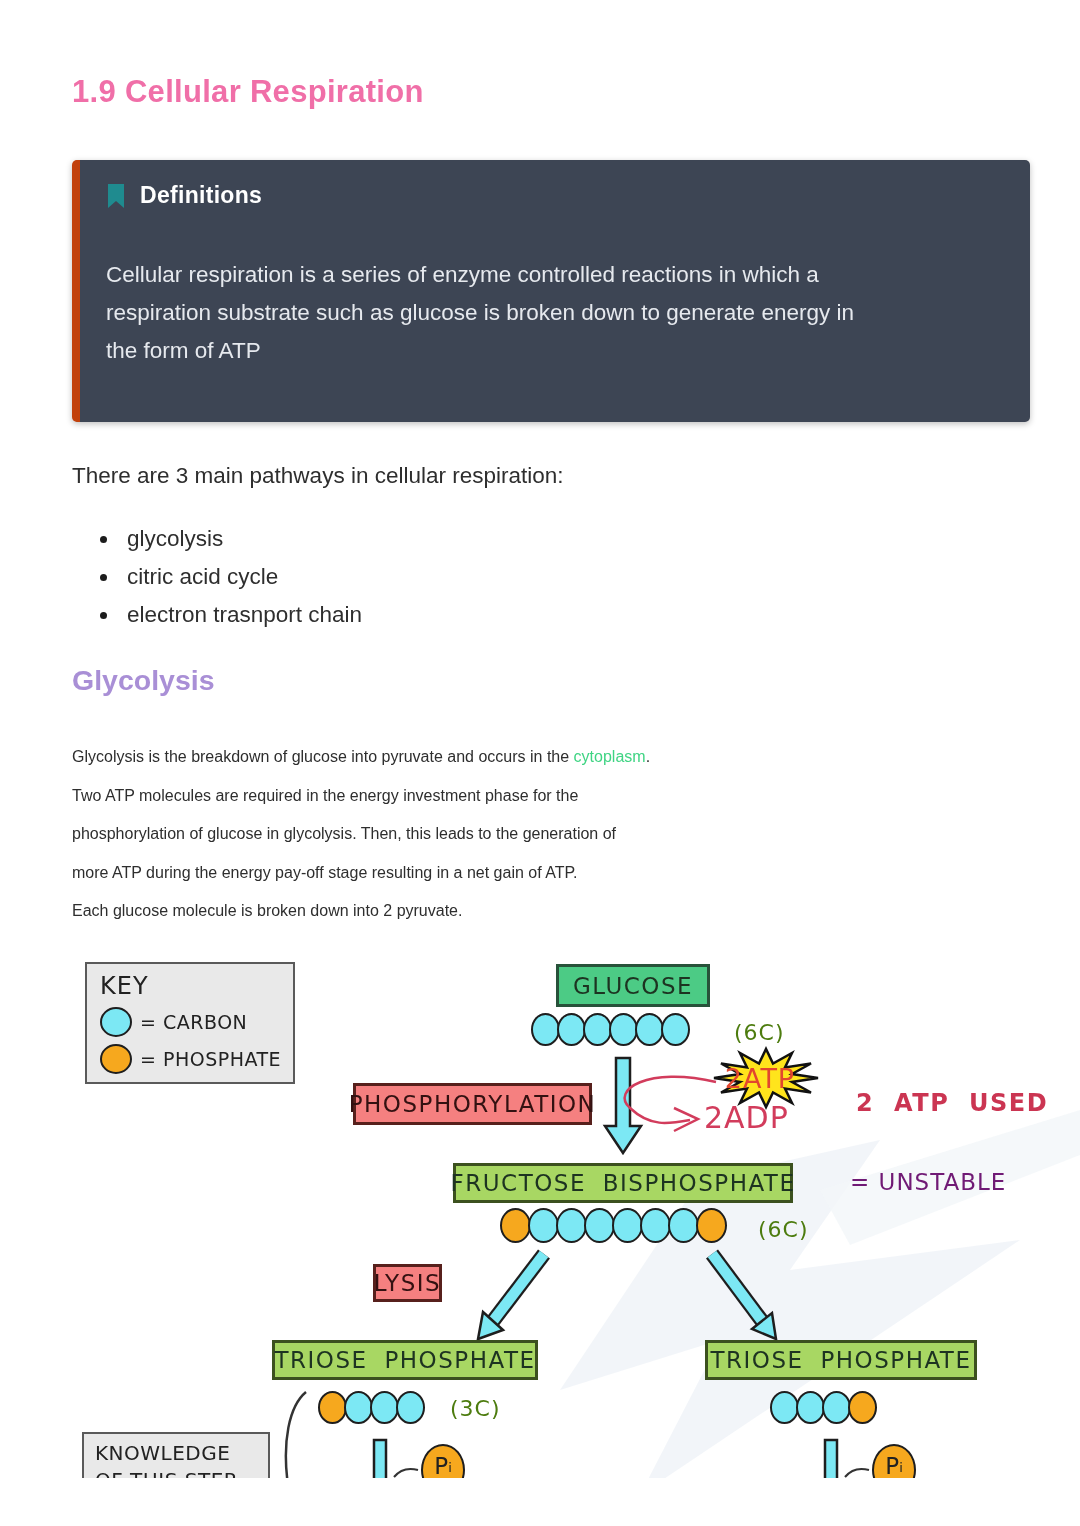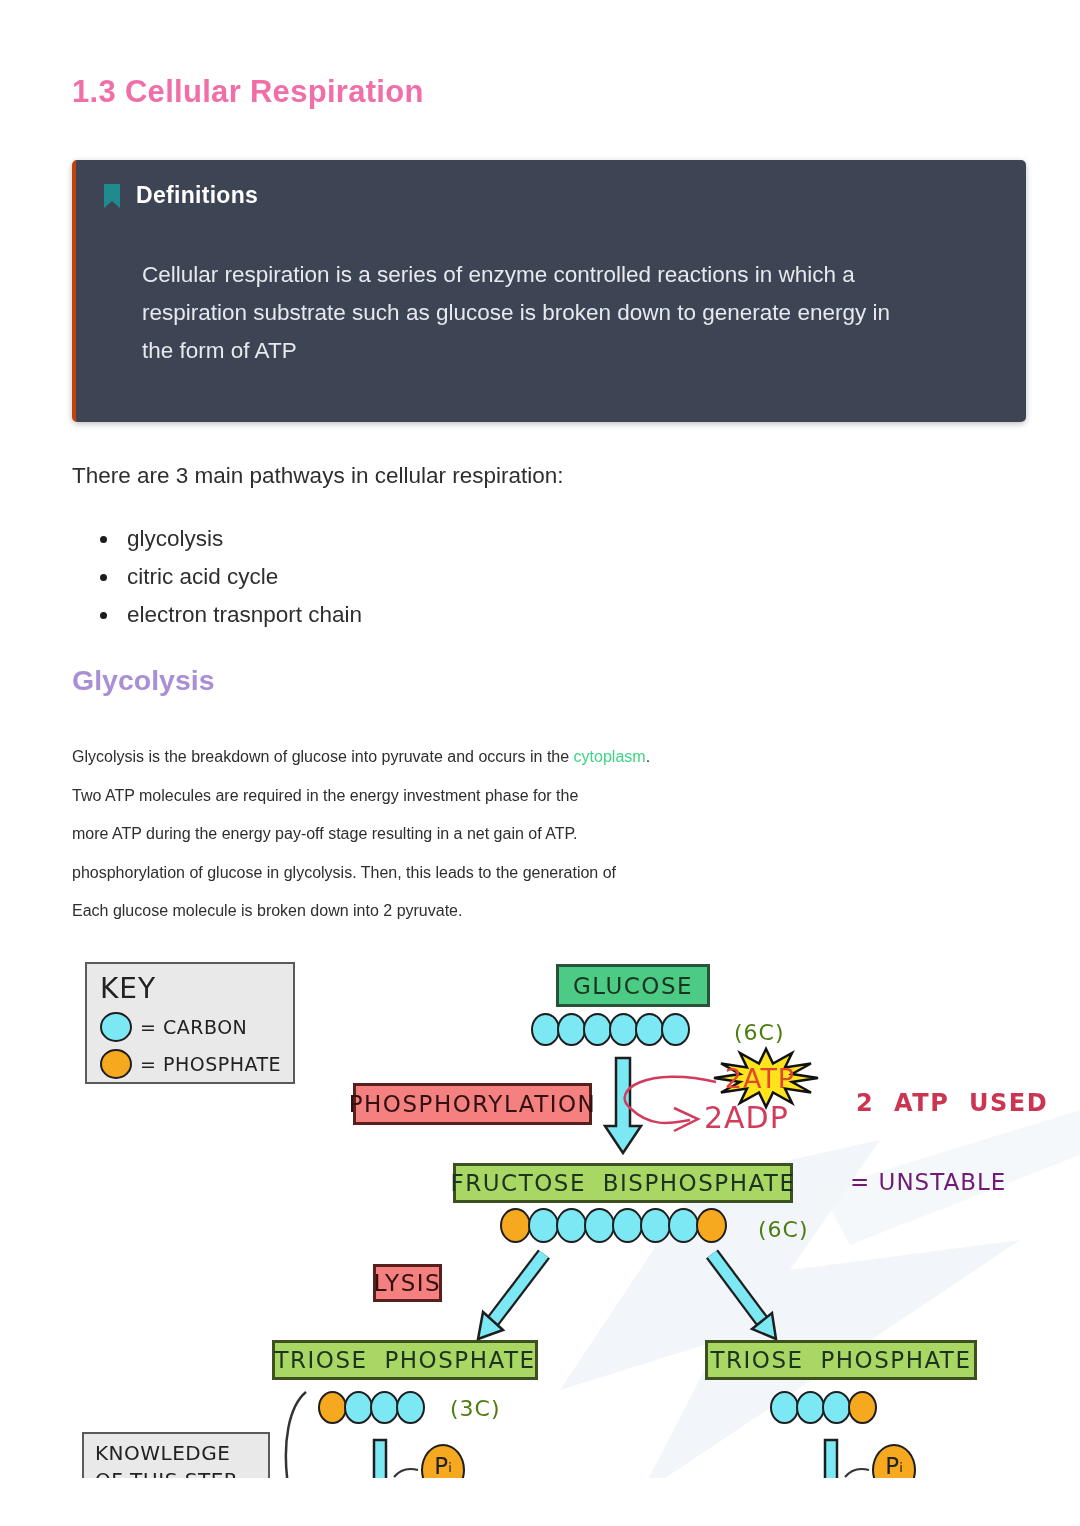--- a/index.html
+++ b/index.html
@@ -3,26 +3,26 @@
 <meta charset="utf-8">
 <style>
   html,body{margin:0;padding:0;background:#ffffff;}
   .page{position:relative;width:1080px;height:1526px;background:#fff;overflow:hidden;
         font-family:"Liberation Sans",sans-serif;color:#2e2e2e;}
 
   
   .doc-title{position:absolute;left:72px;top:74px;font-size:31px;font-weight:bold;
              color:#f06fa8;letter-spacing:.3px;}
   .def-box{position:absolute;left:72px;top:160px;width:950px;height:262px;
-           background:#3d4554;border-left:4px solid #c2410c;border-radius:5px;
+           background:#3d4554;border-left:8px solid #c2410c;border-radius:5px;
            box-shadow:0 2px 6px rgba(0,0,0,.25);}
   .def-head{position:absolute;left:26px;top:22px;display:flex;align-items:center;gap:14px;}
   .def-head .label{font-size:23px;font-weight:bold;color:#ffffff;letter-spacing:.3px;}
   .def-body{position:absolute;left:26px;top:96px;width:880px;font-size:22.5px;
-            line-height:38px;color:#e6e9ee;margin-left:40px;}
+            line-height:38px;color:#e6e9ee;}
   .intro{position:absolute;left:72px;top:463px;font-size:22.5px;color:#2e2e2e;}
   .bullets{position:absolute;left:100px;top:520px;}
   .bullet-row{display:flex;align-items:center;height:38px;font-size:22.5px;color:#2e2e2e;}
   .dot{width:7px;height:7px;border-radius:50%;background:#1c1c1c;margin-right:20px;flex:0 0 auto;}
   .h2{position:absolute;left:72px;top:664px;font-size:28.5px;font-weight:bold;color:#a98fd6;}
   .para{position:absolute;left:72px;top:738px;width:960px;font-size:16px;line-height:38.5px;color:#2e2e2e;}
   .hl-green{color:#3fd483;}
 
   
   .diagram{position:absolute;left:0;top:940px;width:1080px;height:538px;overflow:hidden;
@@ -44,37 +44,37 @@
   .clabel{position:absolute;font-size:22px;color:#4d7c0f;letter-spacing:1px;white-space:nowrap;}
   .dtext{position:absolute;font-size:23px;color:#701a75;letter-spacing:1px;white-space:nowrap;margin-left:44px;}
   .atp-star-label{position:absolute;left:712px;top:123px;width:96px;text-align:center;
                   font-size:27px;font-weight:normal;color:#e2462e;letter-spacing:1px;}
   .adp-label{position:absolute;left:704px;top:160px;font-size:30px;color:#d23c5c;letter-spacing:1px;}
   .atp-used{position:absolute;left:856px;top:149px;font-size:24px;font-weight:bold;
             color:#cb3552;letter-spacing:1.5px;word-spacing:10px;}
   .key-box{position:absolute;left:85px;top:22px;width:210px;height:122px;
            background:#e9e9e9;border:2.5px solid #5a5a5a;box-sizing:border-box;
            padding:8px 0 0 13px;color:#222;}
-  .key-title{font-size:28px;letter-spacing:1px;}
+  .key-title{font-size:24px;letter-spacing:1px;}
   .key-row{display:flex;align-items:center;margin-top:7px;font-size:19px;letter-spacing:.5px;}
   .key-row .bead{width:32px;height:30px;margin-right:8px;}
   .knowledge-box{position:absolute;left:82px;top:492px;width:188px;height:80px;
                  background:#e9e9e9;border:2.5px solid #5a5a5a;box-sizing:border-box;
                  padding:6px 0 0 11px;color:#222;font-size:20px;line-height:27px;letter-spacing:.5px;}
   .pi-circle{position:absolute;width:44px;height:52px;border-radius:50%;background:#f6a81e;
              border:2.5px solid #1e1e1e;box-sizing:border-box;display:flex;align-items:flex-start;
              justify-content:center;padding-top:7px;font-size:23px;color:#222;}
   .pi-circle sub{font-size:13px;line-height:10px;margin-top:10px;}
 </style>
 </head>
 <body>
 
 <div class="page">
 
-  <div class="doc-title">1.3 Cellular Respiration</div>
+  <div class="doc-title">1.9 Cellular Respiration</div>
 
   <div class="def-box">
     <div class="def-head">
       <span style="display:inline-flex;">
         <svg width="20" height="26" viewBox="0 0 20 26">
           <path d="M2 1 h16 v24 l-8 -7 -8 7 z" fill="#1f8b8f"></path>
         </svg>
       </span>
       <span class="label">Definitions</span>
     </div>
@@ -100,22 +100,22 @@
       <span class="dot"></span>
       <span>electron trasnport chain</span>
     </div>
   </div>
 
   <div class="h2">Glycolysis</div>
 
   <div class="para">
     <div><span>Glycolysis is the breakdown of glucose into pyruvate and occurs in the </span><span class="hl-green">cytoplasm</span><span>.</span></div>
     <div>Two ATP molecules are required in the energy investment phase for the</div>
+    <div>phosphorylation of glucose in glycolysis. Then, this leads to the generation of</div>
     <div>more ATP during the energy pay-off stage resulting in a net gain of ATP.</div>
-    <div>phosphorylation of glucose in glycolysis. Then, this leads to the generation of</div>
     <div>Each glucose molecule is broken down into 2 pyruvate.</div>
   </div>
 
   <div class="diagram">
 
     <svg class="svg-layer" width="1080" height="538" viewBox="0 0 1080 538">
 
       <polygon points="700,240 880,200 790,330 1020,300 640,555 720,400 560,450" fill="#edf2f7" opacity="0.75"></polygon>
       <polygon points="820,250 1080,170 1080,215 850,305" fill="#f2f6f9" opacity="0.8"></polygon>
 

